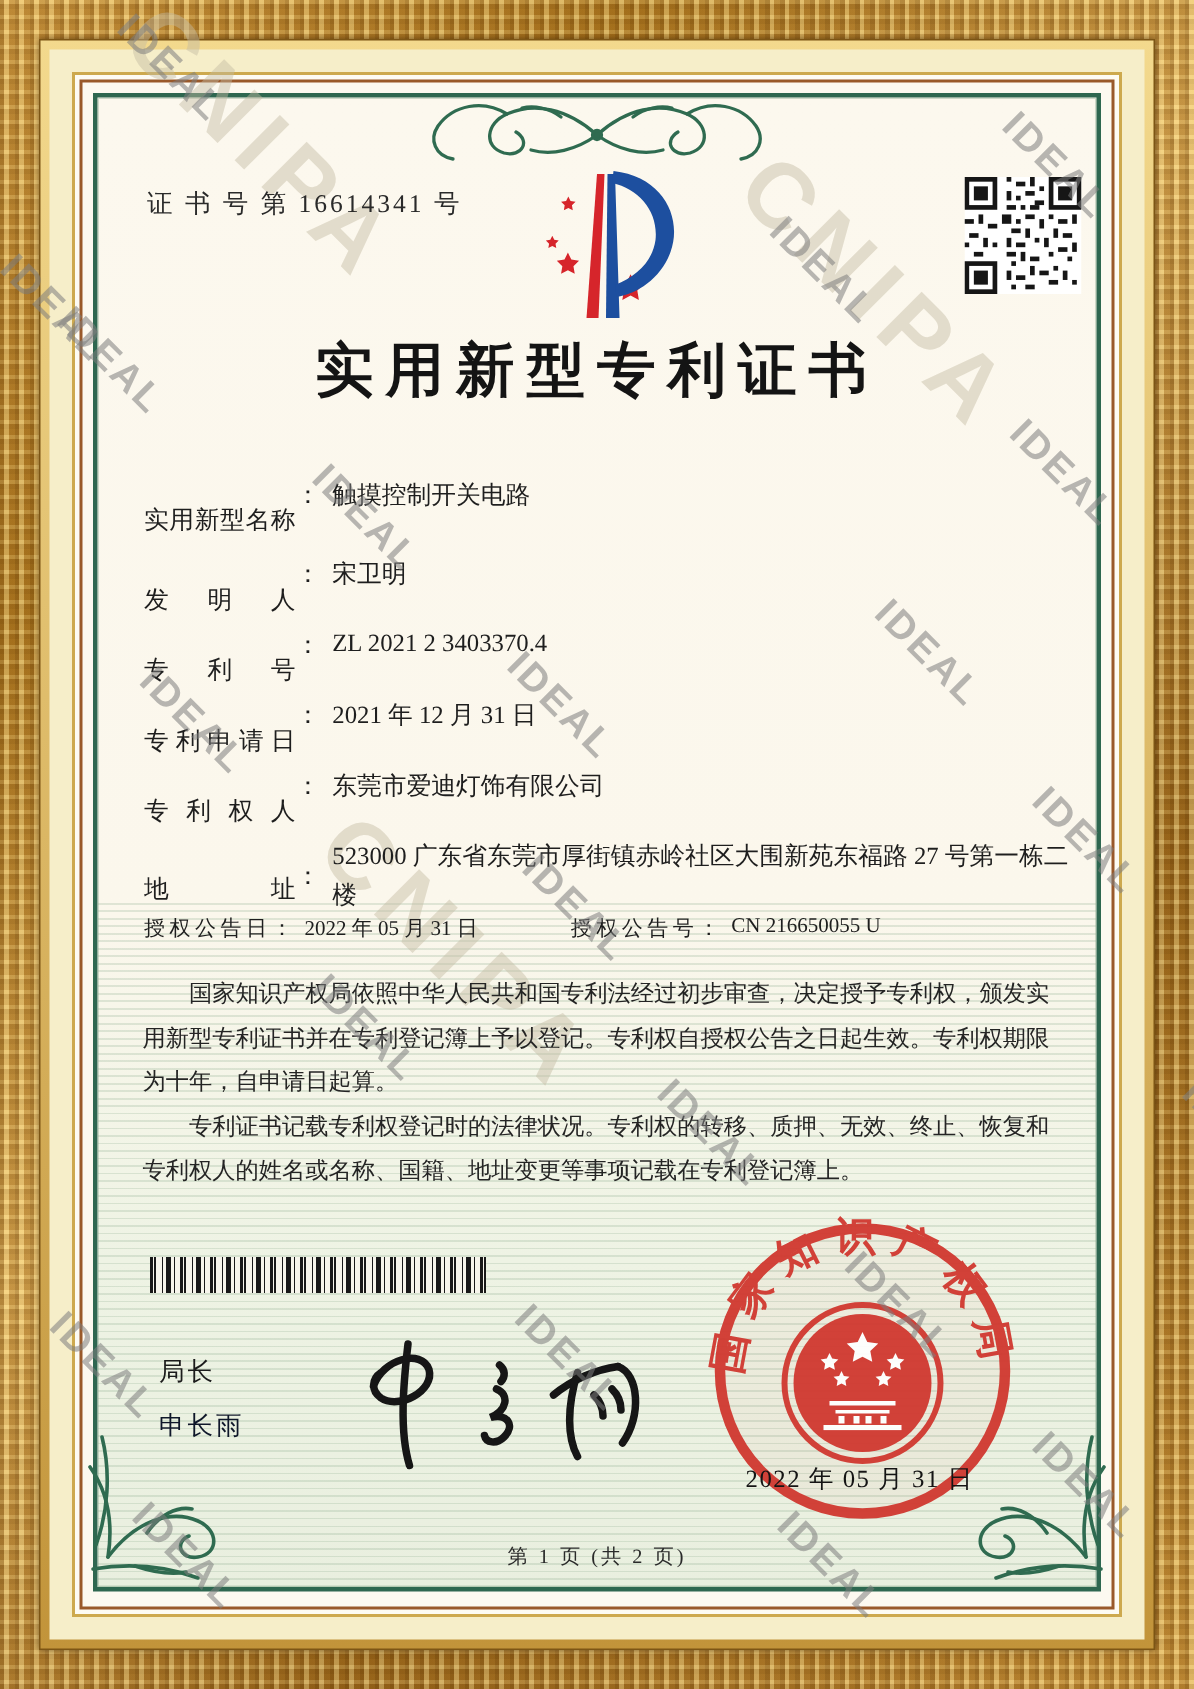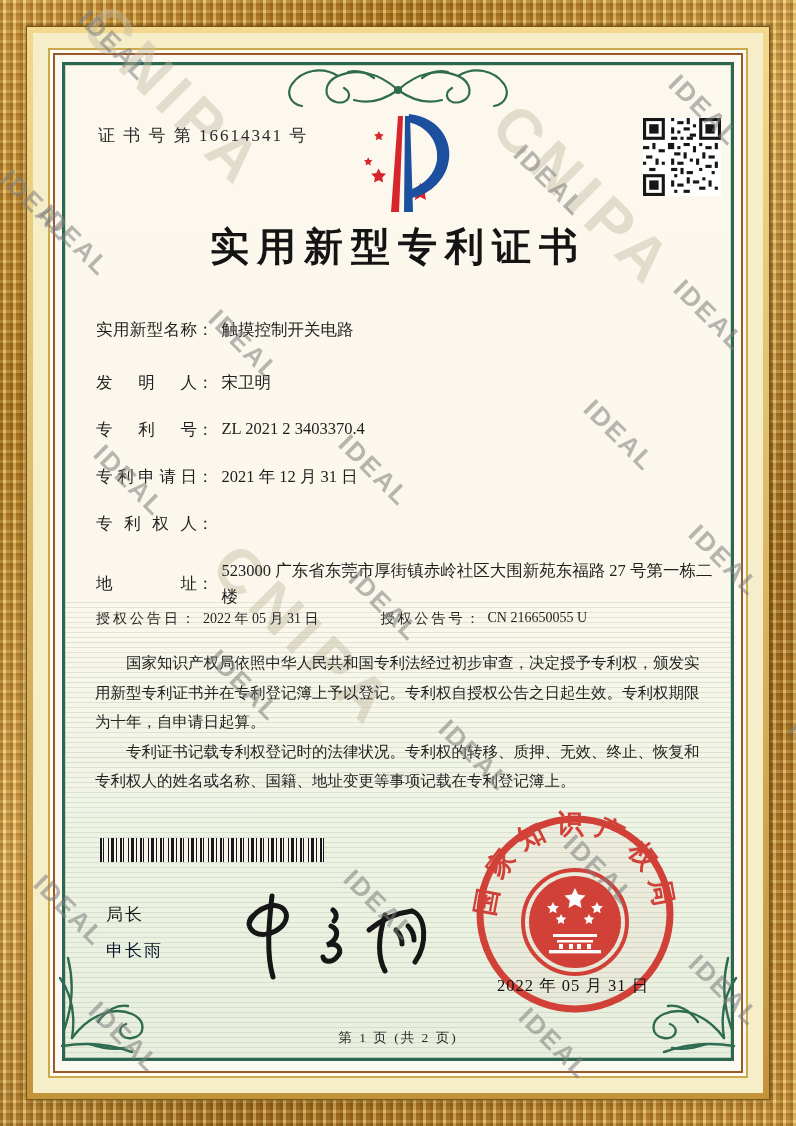--- a/index.html
+++ b/index.html
@@ -34,21 +34,21 @@
     font-family:"Liberation Sans","DejaVu Sans",sans-serif;font-size:62px;font-weight:bold;
     letter-spacing:8px;transform:rotate(45deg);white-space:nowrap;pointer-events:none;}
   
   .content{inset:0;z-index:4;}
   .cert-no{left:98px;top:124px;font-size:17px;color:#2a2a2a;letter-spacing:2px;}
   .title{left:0;right:0;top:220px;text-align:center;font-size:39px;font-weight:bold;
     color:#141414;letter-spacing:8px;}
   .qr{left:643px;top:118px;width:78px;height:78px;}
   .logo{left:333px;top:100px;width:132px;height:118px;}
   .field-row{position:absolute;left:96px;display:flex;font-size:16.5px;color:#1e1e1e;}
-  .lbl{display:inline-block;width:101px;text-align:justify;text-align-last:justify;}
+  .lbl{display:inline-block;width:101px;text-align:justify;text-align-last:justify;margin-top:17px;}
   .colon{margin:0 2px 0 0;}
   .val{margin-left:6px;white-space:pre-wrap;}
   .addr .val{width:502px;line-height:26px;}
   .grant{left:96px;top:610px;display:flex;font-size:14px;color:#1e1e1e;}
   .grant .pair{display:flex;}
   .grant .pair2{margin-left:62px;}
   .grant .lbl2{letter-spacing:3px;}
   .paras{left:95px;top:648px;width:610px;font-size:15.5px;line-height:29.5px;color:#242424;}
   .paras p{margin:0;text-indent:2em;}
   .barcode{left:100px;top:838px;width:224px;height:24px;
@@ -215,20 +215,21 @@
       <span class="val">ZL 2021 2 3403370.4</span>
   </div>
   <div class="field-row" style="top:466px;">
     <span class="lbl">专利申请日</span>
       <span class="colon">：</span>
       <span class="val">2021 年 12 月 31 日</span>
   </div>
   <div class="field-row" style="top:513px;">
     <span class="lbl">专利权人</span>
       <span class="colon">：</span>
+      <span class="val">东莞市爱迪灯饰有限公司</span>
   </div>
   <div class="field-row addr" style="top:558px;align-items:center;">
     <span class="lbl">地址</span>
       <span class="colon">：</span>
       <span class="val">523000 广东省东莞市厚街镇赤岭社区大围新苑东福路 27 号第一栋二楼</span>
   </div>
 
   <div class="abs grant">
     <span class="pair">
       <span class="lbl2">授权公告日</span>

